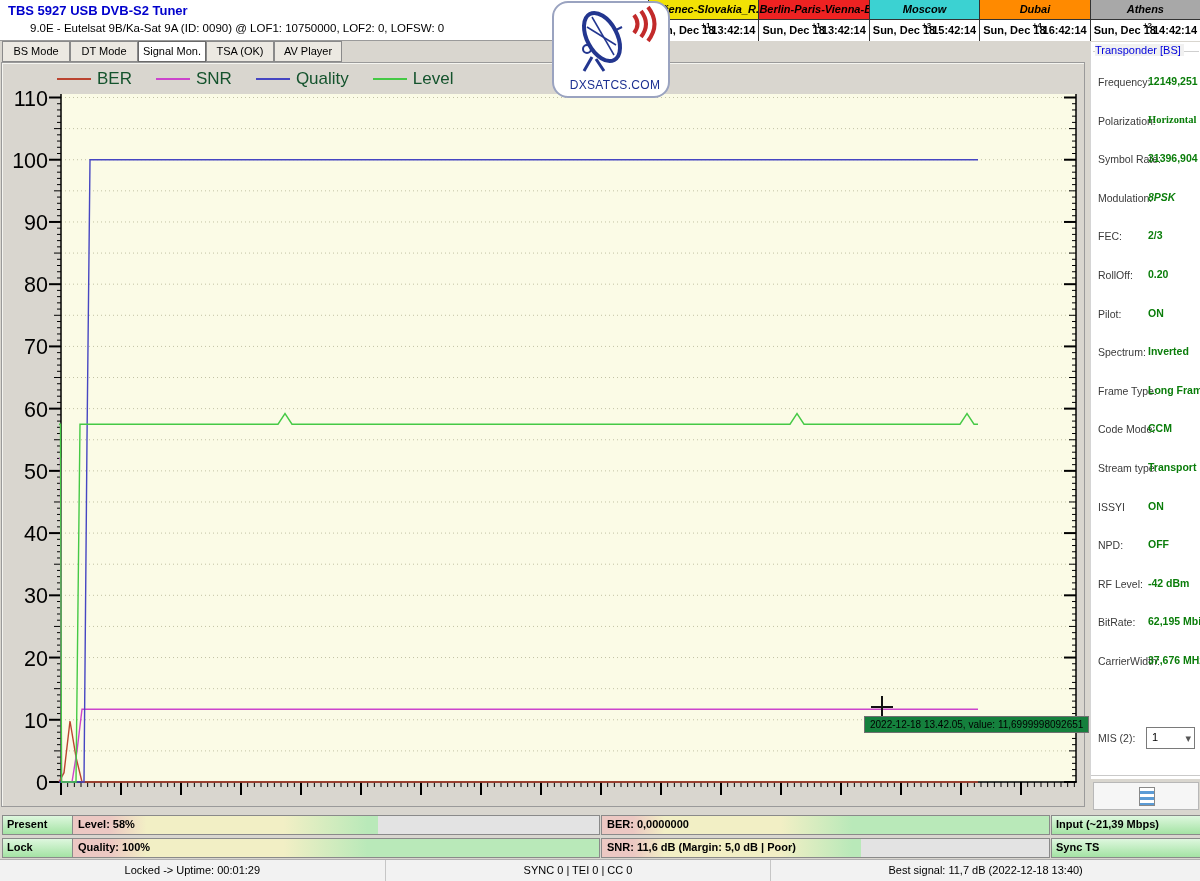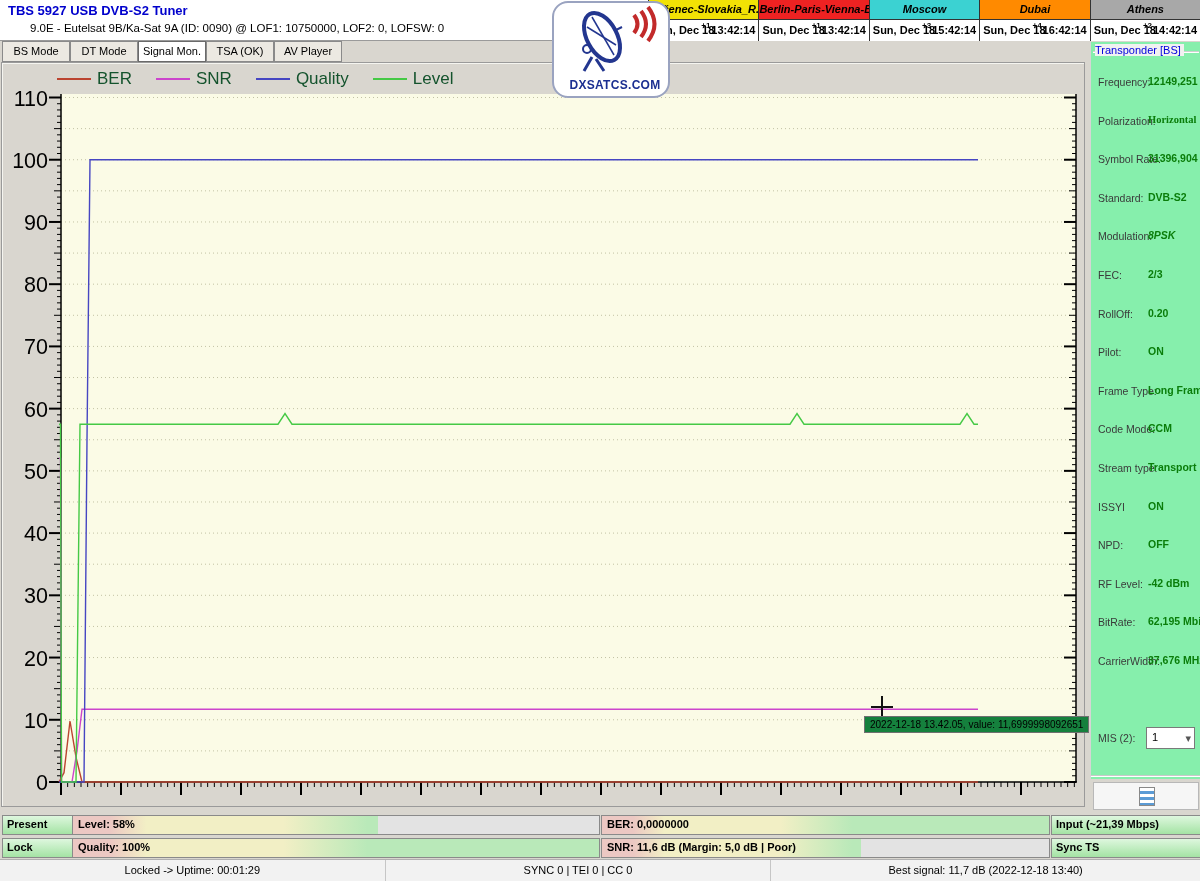--- a/index.html
+++ b/index.html
@@ -23,37 +23,37 @@
   .clock-h{height:19px;line-height:19px;text-align:center;font-size:11px;font-weight:bold;font-style:italic;
            border-bottom:1px solid #333;white-space:nowrap;overflow:hidden}
   .clock-b{height:21px;background:#fff;position:relative;font-size:11px;font-weight:bold}
   .clock-date{position:absolute;left:3px;top:4px;white-space:nowrap}
   .clock-off{position:absolute;right:48px;top:1px;font-size:8px}
   .clock-time{position:absolute;right:3px;top:4px}
 
   
   #logo{position:absolute;left:552px;top:1px;width:114px;height:93px;background:#fff;border:2px solid #9aa3c0;
         border-radius:16px;z-index:6;text-align:center}
-  #logo-text{position:absolute;left:8px;right:0;bottom:4px;font-size:12px;font-weight:bold;color:#1b2f91;letter-spacing:.3px}
+  #logo-text{position:absolute;left:8px;right:0;bottom:4px;font-size:12px;font-weight:normal;color:#1b2f91;letter-spacing:.3px}
 
   
   #chartpanel{position:absolute;left:1px;top:62px;width:1082px;height:743px;background:#d9d6cf;
               border:1px solid #9a9a9a;box-shadow:inset 1px 1px 0 #f5f5f0}
   #legend{position:absolute;left:55px;top:6px;height:20px;display:flex;align-items:center}
   .leg-item{display:flex;align-items:center;margin-right:24px}
   .leg-dash{width:34px;height:2px;margin-right:6px}
   .leg-label{font-size:17px;color:#14532d}
   #chart-svg{position:absolute;left:0;top:28px}
 
   
   #tooltip{position:absolute;left:864px;top:716px;background:#15803d;border:1px solid #707070;
            font-size:10px;padding:2px 5px;white-space:nowrap;z-index:9}
 
   
-  #sidebar{position:absolute;left:1090px;top:42px;width:110px;height:737px;background:#86efac;border-left:1px solid #d5d5d5}
+  #sidebar{position:absolute;left:1090px;top:42px;width:110px;height:737px;background:#ffffff;border-left:1px solid #d5d5d5}
   #sb-header{position:absolute;left:4px;top:2px;font-size:11px;color:#0000dd;background:#f1f1f1;z-index:2;padding-right:3px}
   #sb-rule{position:absolute;left:2px;right:2px;top:9px;border-top:1px solid #cfcfcf;border-bottom:1px solid #fff}
   #sb-fields{position:absolute;left:0;top:22px;width:110px}
   .srow{position:relative;height:38.6px}
   .slabel{position:absolute;left:7px;top:12px;font-size:10.5px;color:#3a3a3a}
   .svalue{position:absolute;left:57px;top:11px;font-size:10.5px;font-weight:bold;color:#0a7d0a;white-space:nowrap}
   #mis-row{position:absolute;left:0;top:682px;width:110px;height:30px}
   #mis-label{position:absolute;left:7px;top:8px;font-size:10.5px;color:#3a3a3a}
   #mis-select{position:absolute;left:55px;top:3px;width:42px;height:20px;background:#fff;border:1px solid #7a7a7a;
               font-size:11px;line-height:18px;padding-left:5px}
@@ -606,38 +606,38 @@
       </div>
       <div class="srow">
         <span class="slabel">Polarization:</span>
         <span class="svalue" style="color: rgb(10, 125, 10); font-family: Liberation Serif, serif;">Horizontal</span>
       </div>
       <div class="srow">
         <span class="slabel">Symbol Rate:</span>
         <span class="svalue" style="color: rgb(10, 125, 10);">31396,904 KS/s</span>
       </div>
       <div class="srow">
-        <span class="slabel">Standard:</span>
-        <span class="svalue" style="color: rgb(10, 125, 10);">DVB-S2</span>
-      </div>
-      <div class="srow">
         <span class="slabel">Modulation:</span>
         <span class="svalue" style="color: rgb(10, 125, 10); font-style: italic;">8PSK</span>
       </div>
       <div class="srow">
         <span class="slabel">FEC:</span>
         <span class="svalue" style="color: rgb(10, 125, 10);">2/3</span>
       </div>
       <div class="srow">
         <span class="slabel">RollOff:</span>
         <span class="svalue" style="color: rgb(10, 125, 10);">0.20</span>
       </div>
       <div class="srow">
         <span class="slabel">Pilot:</span>
         <span class="svalue" style="color: rgb(10, 125, 10);">ON</span>
+      </div>
+      <div class="srow">
+        <span class="slabel">Spectrum:</span>
+        <span class="svalue" style="color: rgb(10, 125, 10);">Inverted</span>
       </div>
       <div class="srow">
         <span class="slabel">Frame Type:</span>
         <span class="svalue" style="color: rgb(10, 125, 10);">Long Frame</span>
       </div>
       <div class="srow">
         <span class="slabel">Code Mode:</span>
         <span class="svalue" style="color: rgb(10, 125, 10);">CCM</span>
       </div>
       <div class="srow">

